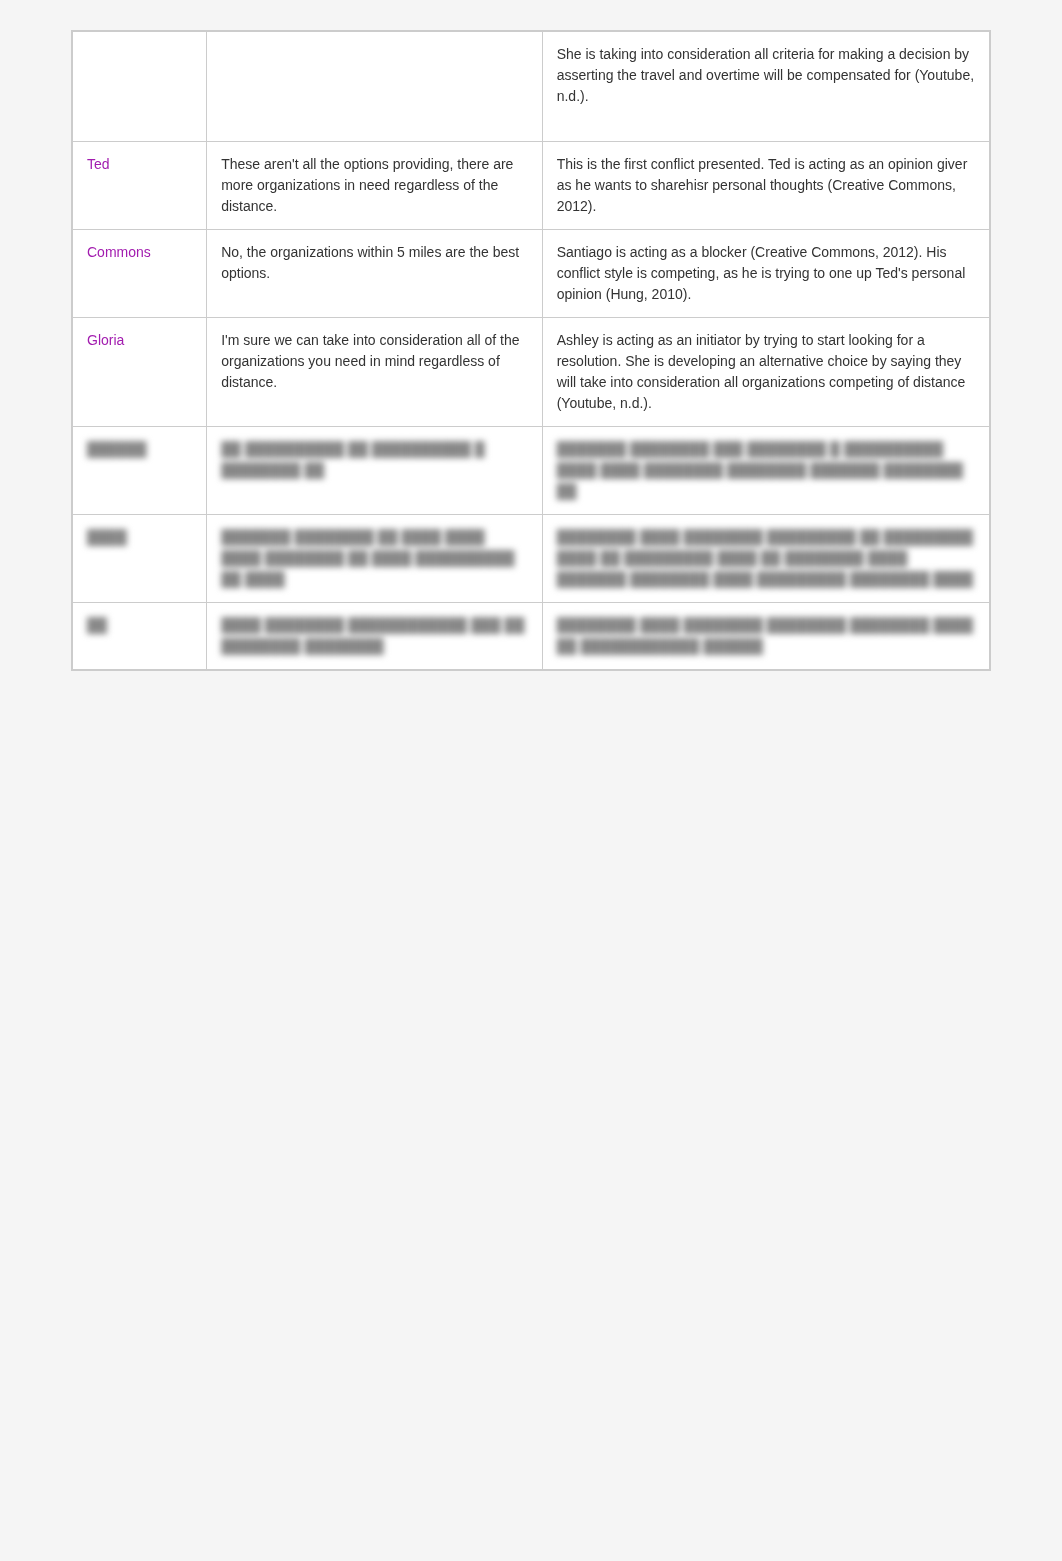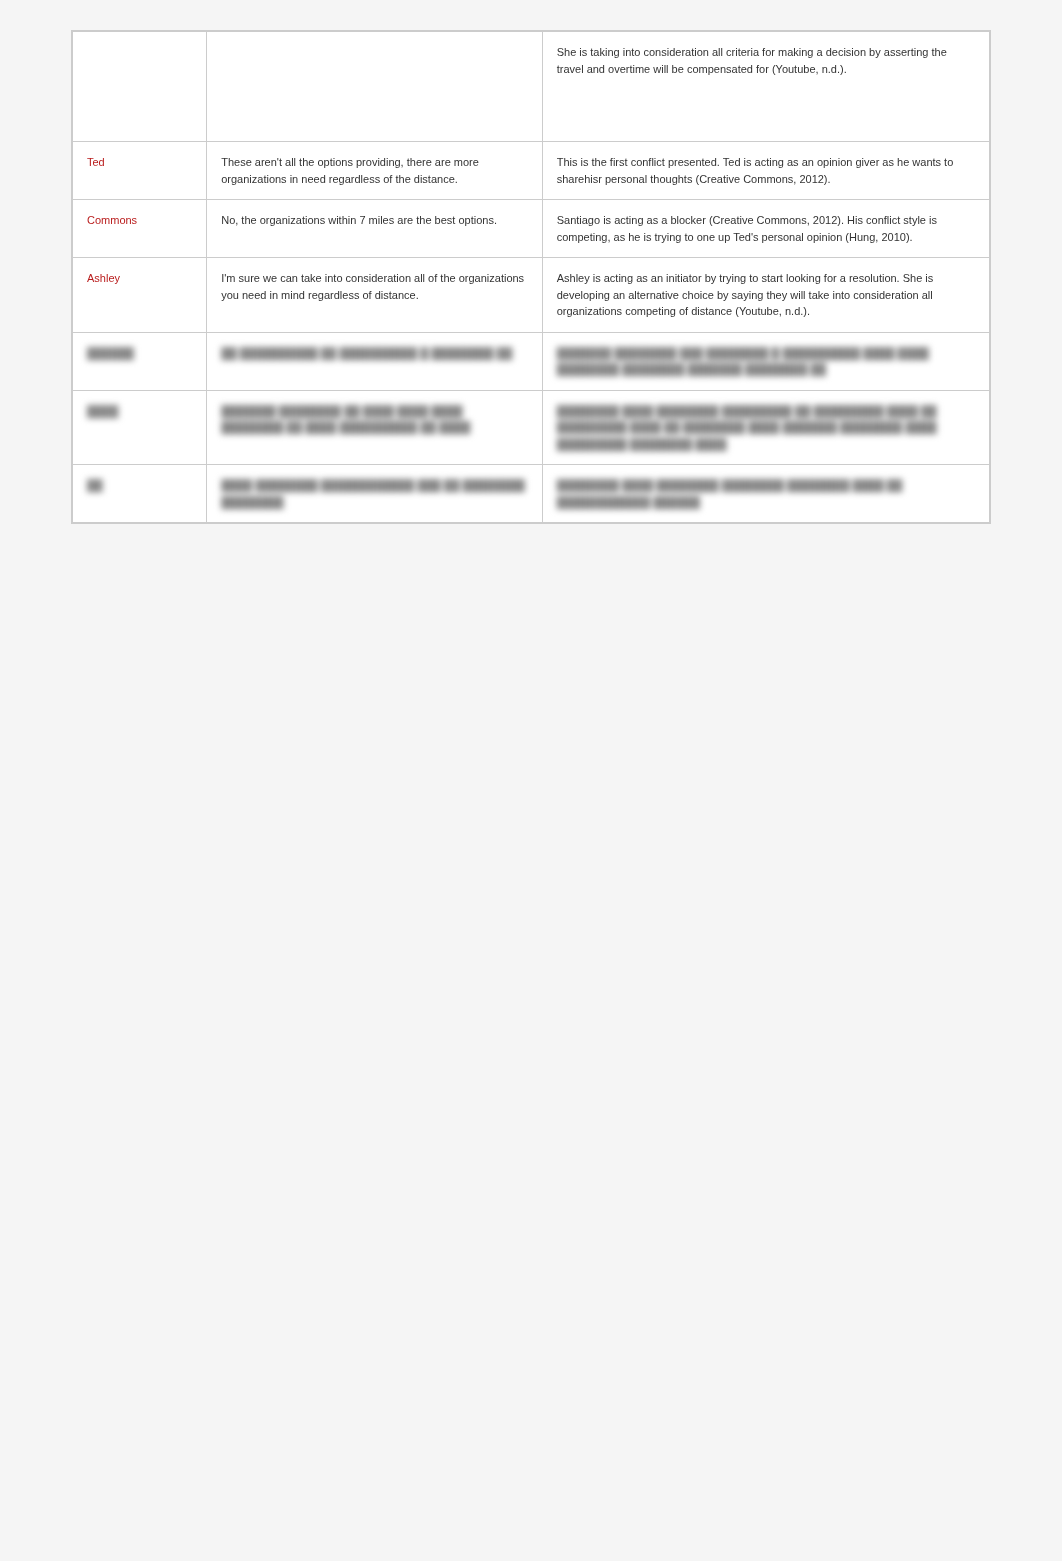--- a/index.html
+++ b/index.html
@@ -29,21 +29,21 @@
 
     table {
       width: 100%;
       border-collapse: collapse;
     }
 
     td {
       border: 1px solid #ccc;
       padding: 12px 14px;
       vertical-align: top;
-      font-size: 11px;
+      font-size: 14px;
       line-height: 1.5;
     }
 
     .col-name {
       width: 120px;
     }
 
     .col-statement {
       width: 300px;
     }
@@ -58,46 +58,46 @@
       user-select: none;
     }
 
     .empty-top td {
       height: 110px;
       vertical-align: top;
     }
 
     .name-cell {
       font-weight: normal;
-      color: #b91c1c;
+      color: #a21caf;
     }
   </style>
 </head>
 <body>
 
 <div class="table-container">
   <table>
     <tbody id="table-body">
     <tr class="empty-top">
           <td class="col-name name-cell"></td>
           <td class="col-statement"></td>
           <td class="col-analysis">She is taking into consideration all criteria for making a decision by asserting the travel and overtime will be compensated for (Youtube, n.d.).</td>
         </tr>
         <tr>
           <td class="col-name name-cell">Ted</td>
           <td class="col-statement">These aren't all the options providing, there are more organizations in need regardless of the distance.</td>
           <td class="col-analysis">This is the first conflict presented. Ted is acting as an opinion giver as he wants to sharehisr personal thoughts (Creative Commons, 2012).</td>
         </tr>
         <tr>
           <td class="col-name name-cell">Commons</td>
-          <td class="col-statement">No, the organizations within 7 miles are the best options.</td>
+          <td class="col-statement">No, the organizations within 5 miles are the best options.</td>
           <td class="col-analysis">Santiago is acting as a blocker (Creative Commons, 2012). His conflict style is competing, as he is trying to one up Ted's personal opinion (Hung, 2010).</td>
         </tr>
         <tr>
-          <td class="col-name name-cell">Ashley</td>
+          <td class="col-name name-cell">Gloria</td>
           <td class="col-statement">I'm sure we can take into consideration all of the organizations you need in mind regardless of distance.</td>
           <td class="col-analysis">Ashley is acting as an initiator by trying to start looking for a resolution.  She is developing an alternative choice by saying they will take into consideration all organizations competing of distance (Youtube, n.d.).</td>
         </tr>
         <tr class="blurred-row">
           <td class="col-name name-cell">██████</td>
           <td class="col-statement">██ ██████████ ██
 ██████████ █ ████████ ██</td>
           <td class="col-analysis">███████ ████████ ███
 ████████ █ ██████████
 ████ ████

